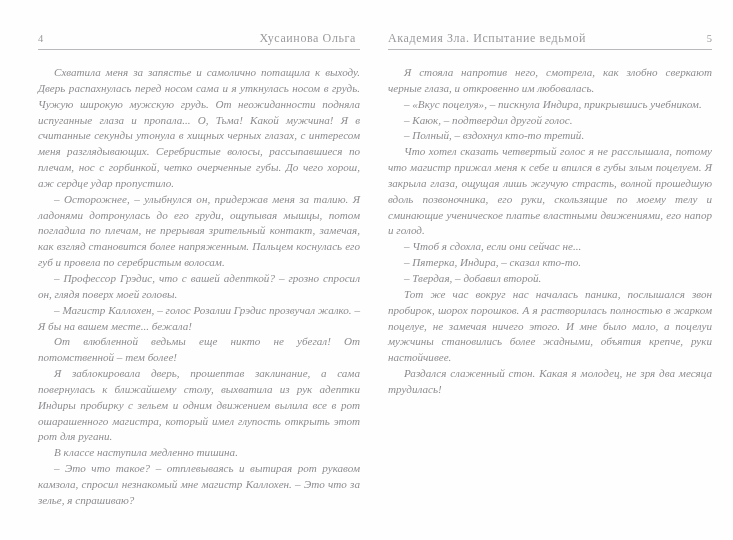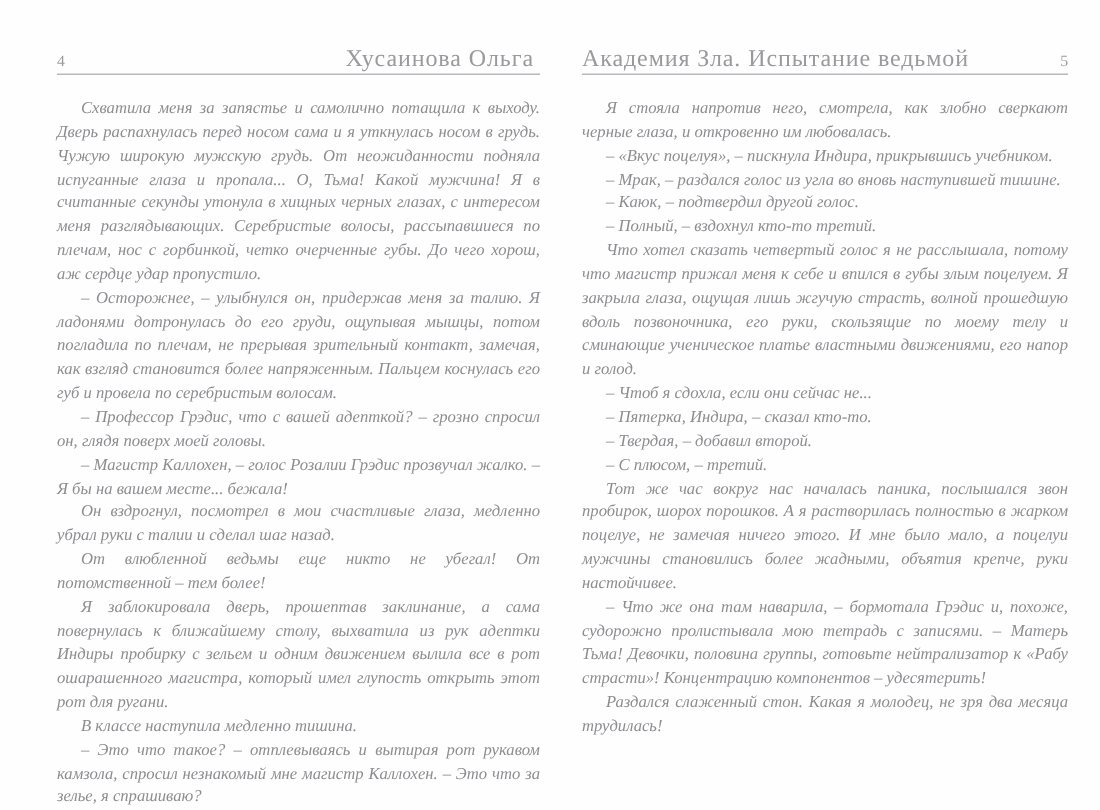--- a/index.html
+++ b/index.html
@@ -54,21 +54,21 @@
     bottom: -2px;
     height: 1px;
     background: #b9b9bd;
   }
   .running-head .folio {
     font-size: 10.5px;
     letter-spacing: 0;
     color: #9a9a9e;
   }
   .running-head .title {
-    font-size: 16px;
+    font-size: 12px;
   }
   .head-left .folio { margin-right: auto; }
   .head-left .title { margin-left: auto; margin-right: 4px; }
   .head-right .title { margin-right: auto; }
   .head-right .folio { margin-left: auto; }
 
   .body-text {
     margin-top: 17px;
     font-size: 11.1px;
     line-height: 15.85px;
@@ -91,43 +91,39 @@
   <div class="page page-left">
     <div class="running-head head-left">
       <span class="folio">4</span>
       <span class="title">Хусаинова Ольга</span>
     </div>
     <div class="body-text">
       <p>Схватила меня за запястье и самолично потащила к выходу. Дверь распахнулась перед носом сама и я уткнулась носом в грудь. Чужую широкую мужскую грудь. От неожиданности подняла испуганные глаза и пропала... О, Тьма! Какой мужчина! Я в считанные секунды утонула в хищных черных глазах, с интересом меня разглядывающих. Серебристые волосы, рассыпавшиеся по плечам, нос с горбинкой, четко очерченные губы. До чего хорош, аж сердце удар пропустило.</p>
       <p>– Осторожнее, – улыбнулся он, придержав меня за талию. Я ладонями дотронулась до его груди, ощупывая мышцы, потом погладила по плечам, не прерывая зрительный контакт, замечая, как взгляд становится более напряженным. Пальцем коснулась его губ и провела по серебристым волосам.</p>
       <p>– Профессор Грэдис, что с вашей адепткой? – грозно спросил он, глядя поверх моей головы.</p>
       <p>– Магистр Каллохен, – голос Розалии Грэдис прозвучал жалко. – Я бы на вашем месте... бежала!</p>
-      <p>Он вздрогнул, посмотрел в мои счастливые глаза, медленно убрал руки с талии и сделал шаг назад.</p>
       <p>От влюбленной ведьмы еще никто не убегал! От потомственной – тем более!</p>
       <p>Я заблокировала дверь, прошептав заклинание, а сама повернулась к ближайшему столу, выхватила из рук адептки Индиры пробирку с зельем и одним движением вылила все в рот ошарашенного магистра, который имел глупость открыть этот рот для ругани.</p>
       <p>В классе наступила медленно тишина.</p>
       <p>– Это что такое? – отплевываясь и вытирая рот рукавом камзола, спросил незнакомый мне магистр Каллохен. – Это что за зелье, я спрашиваю?</p>
     </div>
   </div>
 
   <div class="page page-right">
     <div class="running-head head-right">
       <span class="title">Академия Зла. Испытание ведьмой</span>
       <span class="folio">5</span>
     </div>
     <div class="body-text">
       <p>Я стояла напротив него, смотрела, как злобно сверкают черные глаза, и откровенно им любовалась.</p>
       <p>– «Вкус поцелуя», – пискнула Индира, прикрывшись учебником.</p>
-      <p>– Мрак, – раздался голос из угла во вновь наступившей тишине.</p>
       <p>– Каюк, – подтвердил другой голос.</p>
       <p>– Полный, – вздохнул кто-то третий.</p>
       <p>Что хотел сказать четвертый голос я не расслышала, потому что магистр прижал меня к себе и впился в губы злым поцелуем. Я закрыла глаза, ощущая лишь жгучую страсть, волной прошедшую вдоль позвоночника, его руки, скользящие по моему телу и сминающие ученическое платье властными движениями, его напор и голод.</p>
       <p>– Чтоб я сдохла, если они сейчас не...</p>
       <p>– Пятерка, Индира, – сказал кто-то.</p>
       <p>– Твердая, – добавил второй.</p>
-      <p>– С плюсом, – третий.</p>
       <p>Тот же час вокруг нас началась паника, послышался звон пробирок, шорох порошков. А я растворилась полностью в жарком поцелуе, не замечая ничего этого. И мне было мало, а поцелуи мужчины становились более жадными, объятия крепче, руки настойчивее.</p>
-      <p>– Что же она там наварила, – бормотала Грэдис и, похоже, судорожно пролистывала мою тетрадь с записями. – Матерь Тьма! Девочки, половина группы, готовьте нейтрализатор к «Рабу страсти»! Концентрацию компонентов – удесятерить!</p>
       <p>Раздался слаженный стон. Какая я молодец, не зря два месяца трудилась!</p>
     </div>
   </div>
 
 </div>
 
 </body></html>

